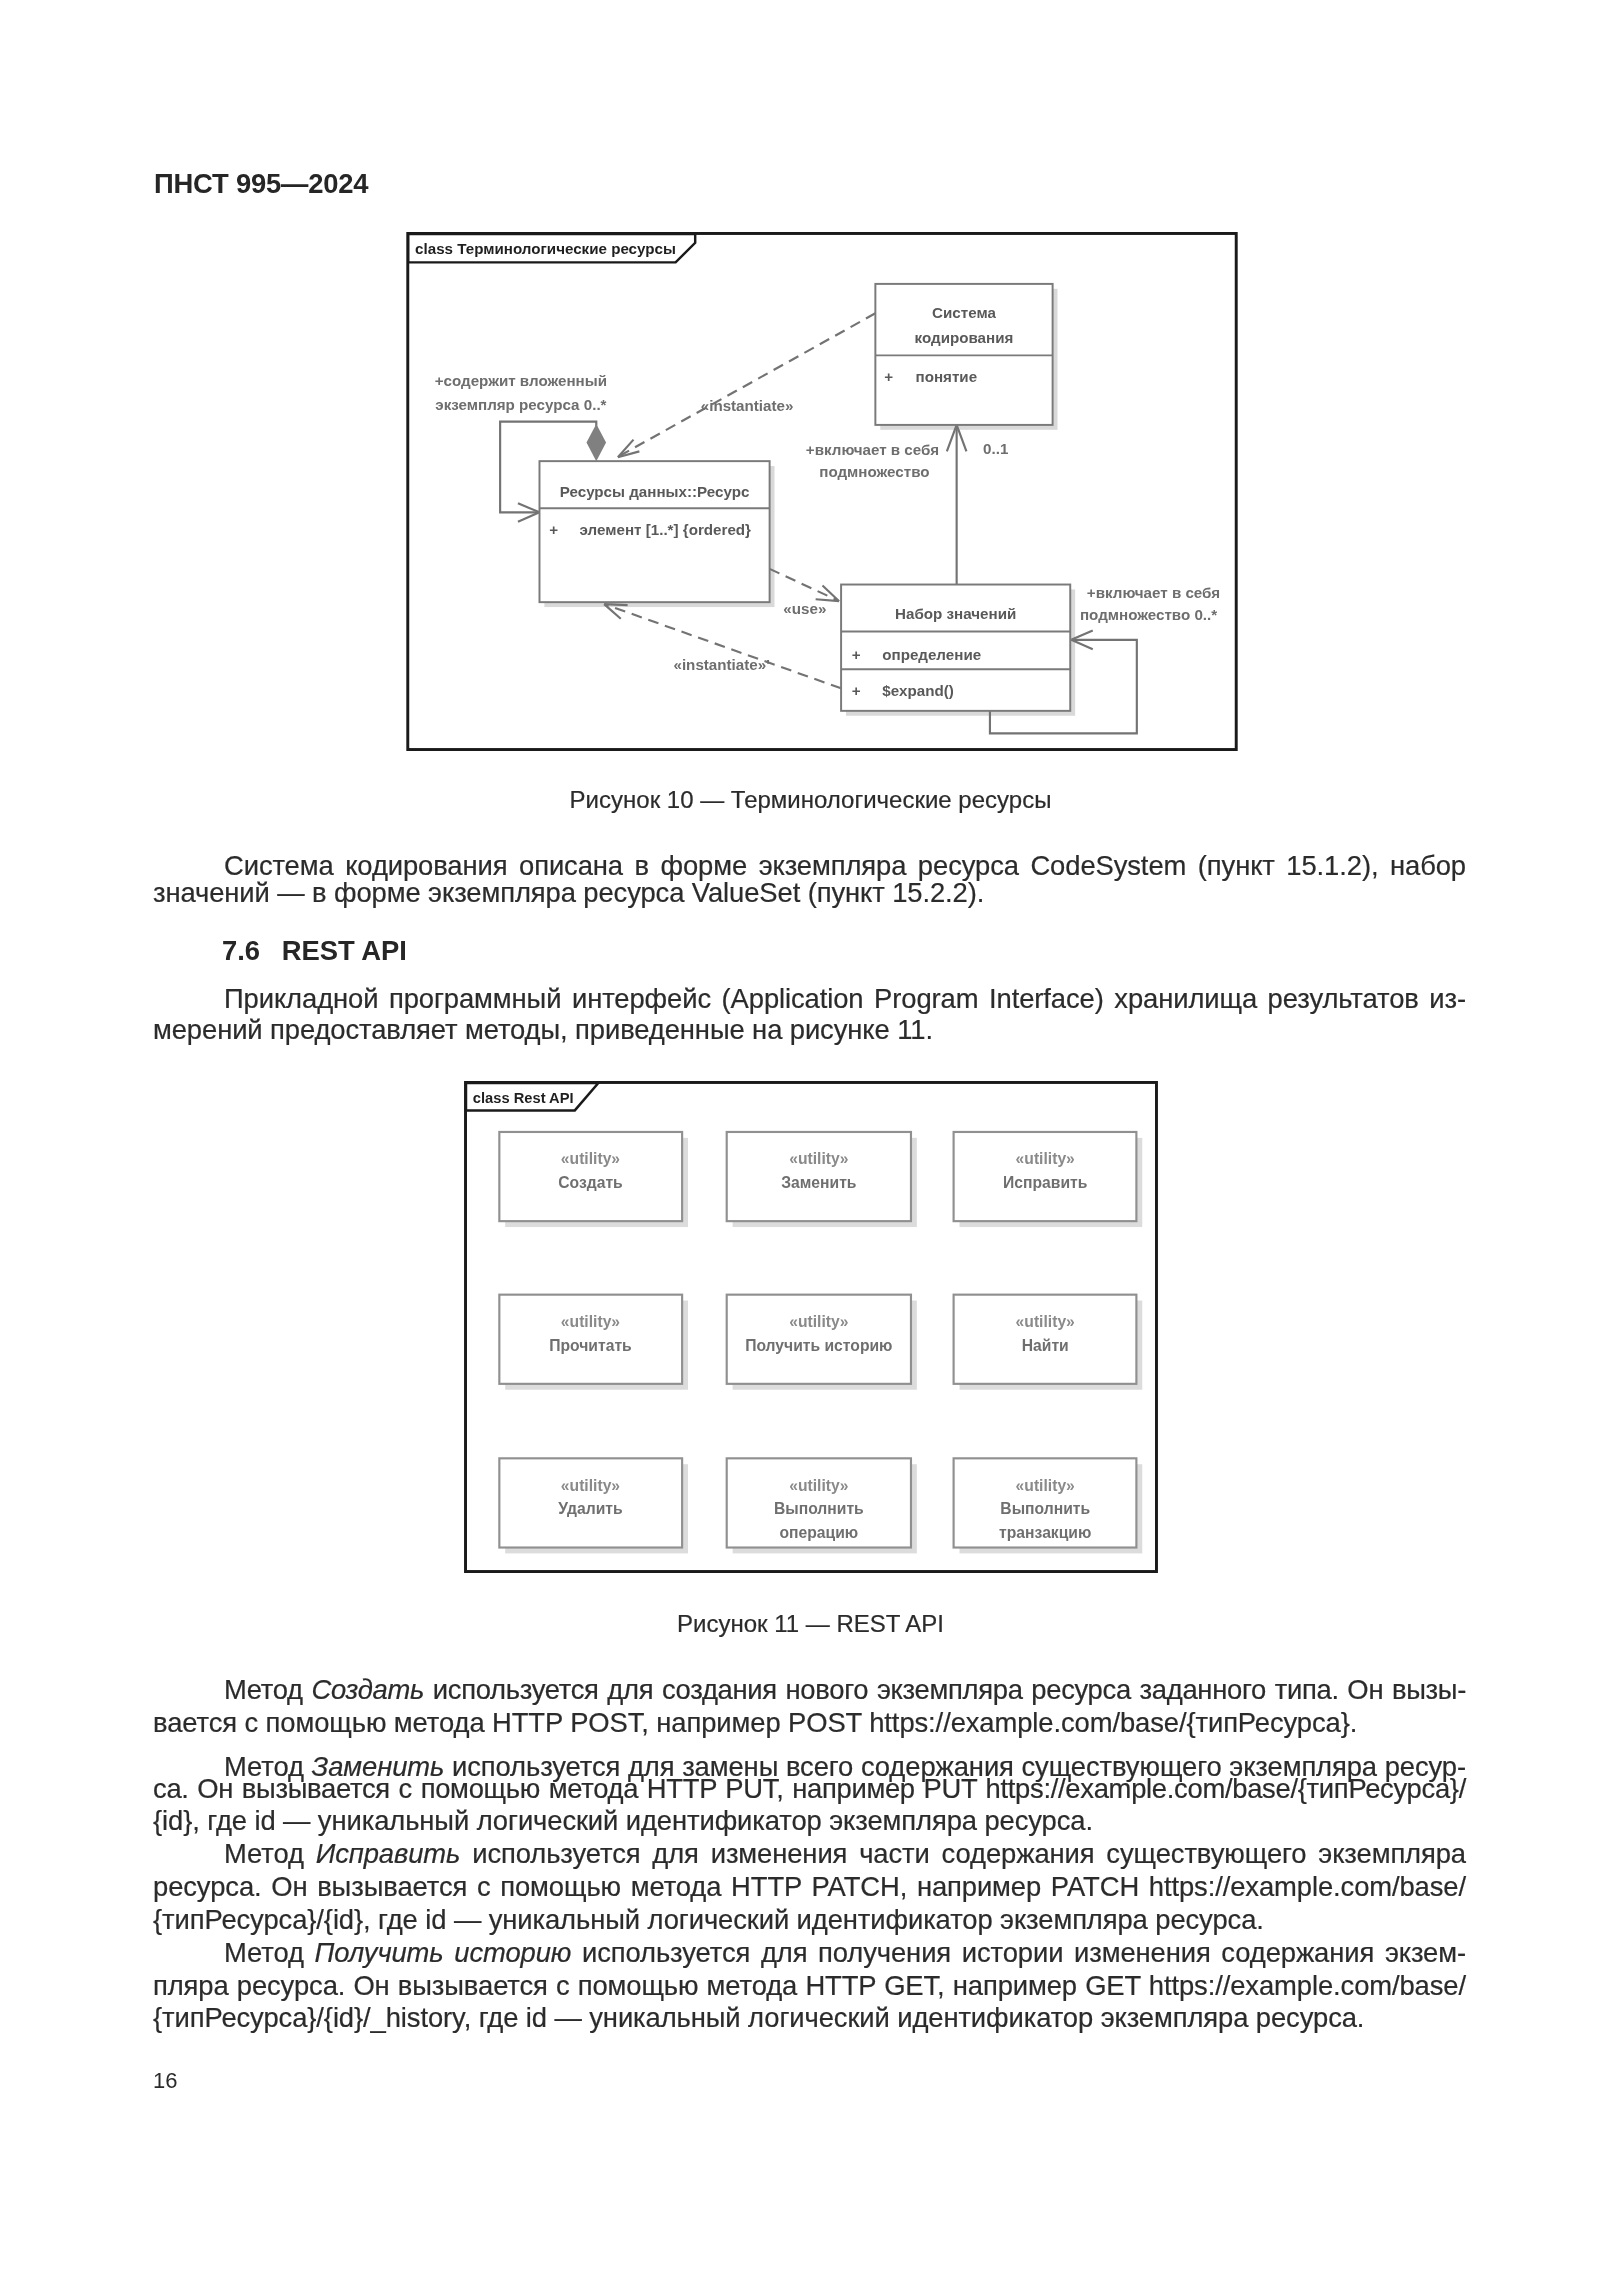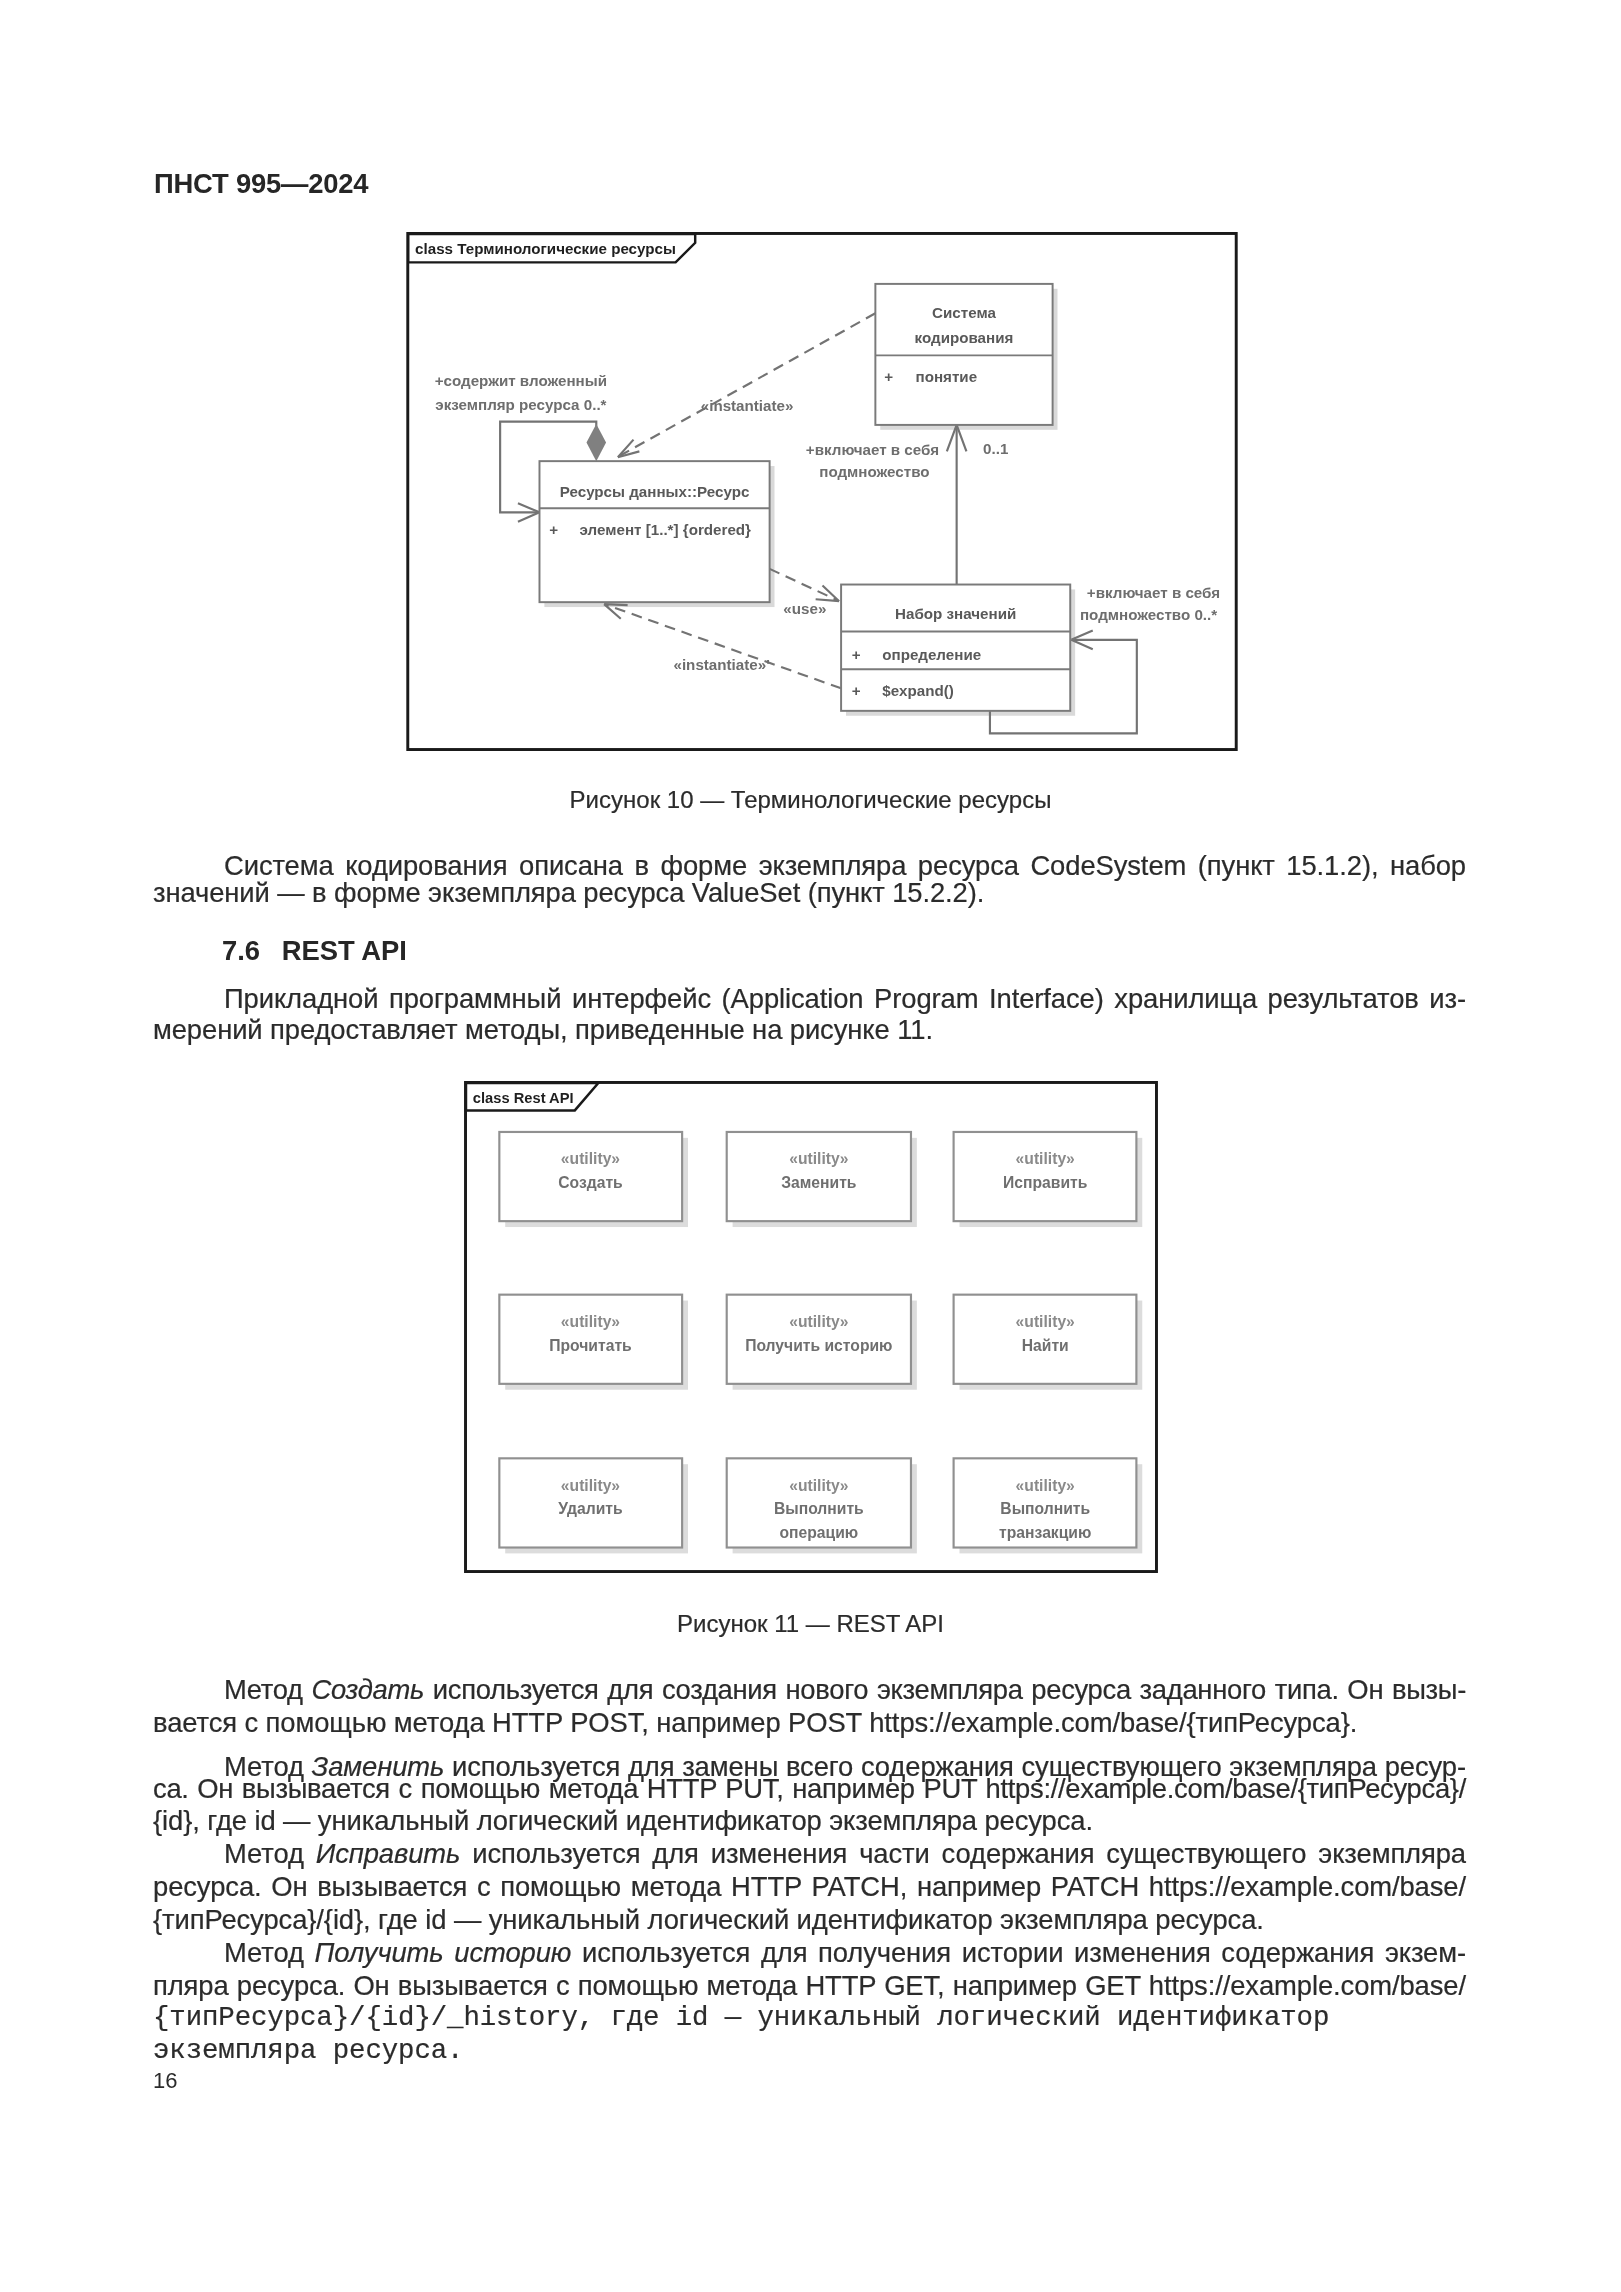--- a/index.html
+++ b/index.html
@@ -176,16 +176,16 @@
 <div class="abs body-line jst" style="left:153px;top:1673px;text-indent:71px;letter-spacing:-0.3px;">Метод <i>Создать</i> используется для создания нового экземпляра ресурса заданного типа. Он вызы-</div>
 <div class="abs body-line" style="left:153px;top:1706px;">вается с помощью метода HTTP POST, например POST https://example.com/base/{типРесурса}.</div>
 <div class="abs body-line jst" style="left:153px;top:1739px;text-indent:71px;margin-top:11px;">Метод <i>Заменить</i> используется для замены всего содержания существующего экземпляра ресур-</div>
 <div class="abs body-line jst" style="left:153px;top:1772px;letter-spacing:-0.3px;">са. Он вызывается с помощью метода HTTP PUT, например PUT https://example.com/base/{типРесурса}/</div>
 <div class="abs body-line" style="left:153px;top:1804px;">{id}, где id — уникальный логический идентификатор экземпляра ресурса.</div>
 <div class="abs body-line jst" style="left:153px;top:1837px;text-indent:71px;">Метод <i>Исправить</i> используется для изменения части содержания существующего экземпляра</div>
 <div class="abs body-line jst" style="left:153px;top:1870px;">ресурса. Он вызывается с помощью метода HTTP PATCH, например PATCH https://example.com/base/</div>
 <div class="abs body-line" style="left:153px;top:1903px;">{типРесурса}/{id}, где id — уникальный логический идентификатор экземпляра ресурса.</div>
 <div class="abs body-line jst" style="left:153px;top:1936px;text-indent:71px;">Метод <i>Получить историю</i> используется для получения истории изменения содержания экзем-</div>
 <div class="abs body-line jst" style="left:153px;top:1969px;">пляра ресурса. Он вызывается с помощью метода HTTP GET, например GET https://example.com/base/</div>
-<div class="abs body-line" style="left:153px;top:2001px;font-family:Liberation Mono, monospace;">{типРесурса}/{id}/_history, где id — уникальный логический идентификатор экземпляра ресурса.</div>
+<div class="abs body-line" style="left:153px;top:2001px;">{типРесурса}/{id}/_history, где id — уникальный логический идентификатор экземпляра ресурса.</div>
 
 <div class="abs" style="left:153px;top:2064px;font-size:22px;line-height:33px;color:#2b2b2b;">16</div>
 
 
 </body></html>

